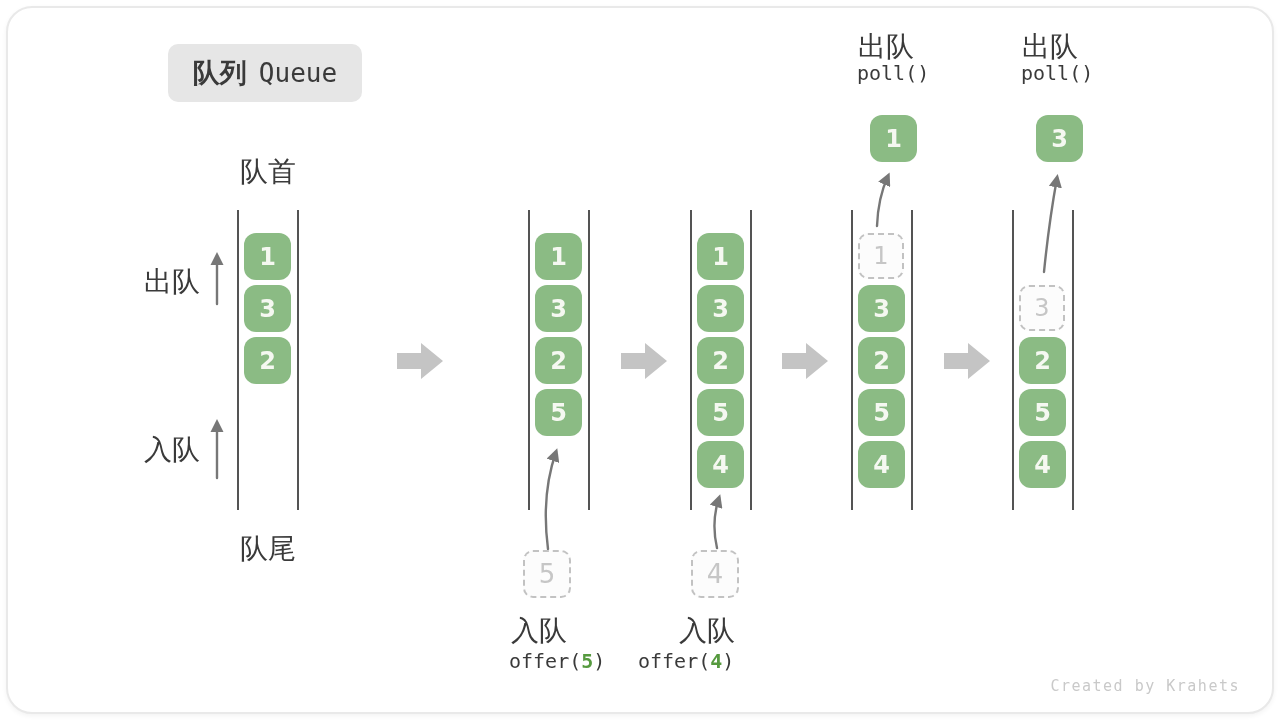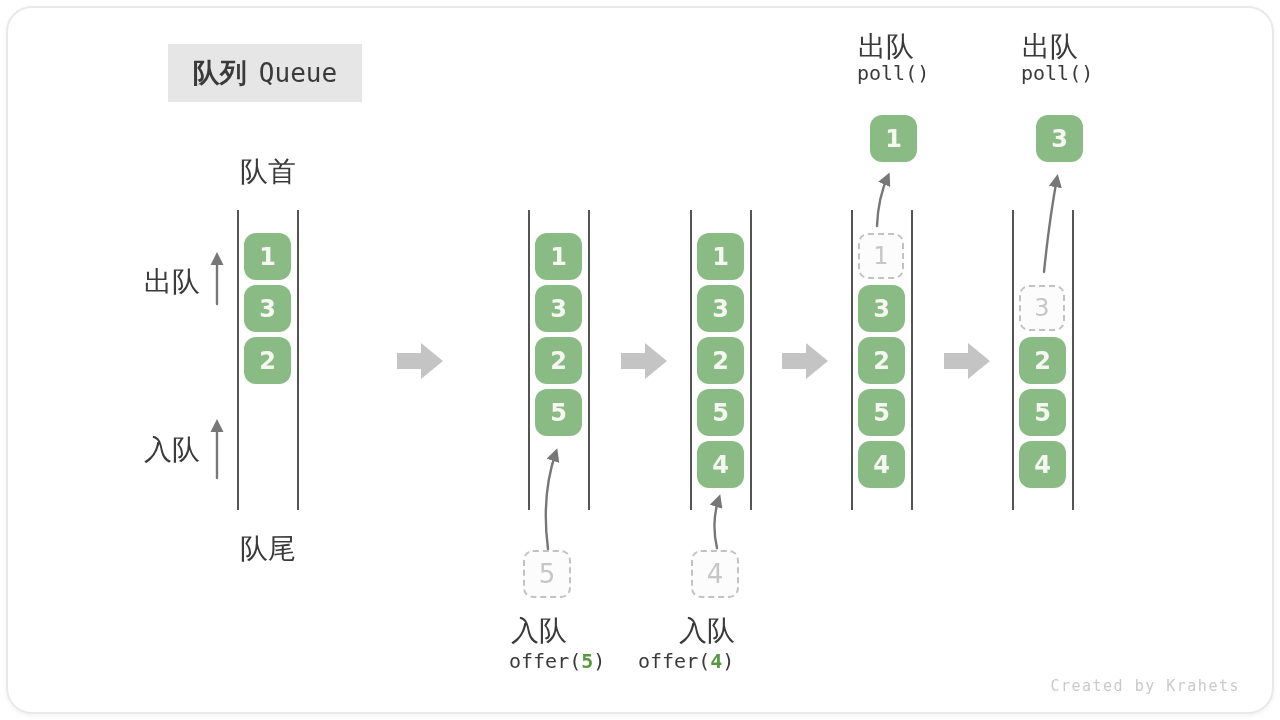--- a/index.html
+++ b/index.html
@@ -14,21 +14,21 @@
         font-family:"DejaVu Sans",sans-serif;}
   .cell.dashed{width:42px;height:42px;background:#fcfcfc;border:2.5px dashed var(--dashed-border,#c2c2c2);
         border-radius:10px;color:var(--dashed-text,#c6c6c6);font-weight:400;}
   .incoming{position:absolute;width:44px;height:44px;border:2.5px dashed var(--dashed-border,#c2c2c2);
         border-radius:10px;background:#fcfcfc;color:var(--dashed-text,#c6c6c6);font-size:26px;
         display:flex;align-items:center;justify-content:center;font-family:"DejaVu Sans",sans-serif;}
   .zh-label{position:absolute;font-size:28px;font-weight:normal;color:var(--ink,#3a3a3a);white-space:nowrap;}
   .code{position:absolute;font-family:"DejaVu Sans Mono","Liberation Mono",monospace;
         font-size:20px;color:var(--ink,#3a3a3a);white-space:nowrap;}
   .code .green-digit{color:var(--code-green,#569a3f);font-weight:bold;}
-  .badge{position:absolute;background:var(--badge-bg,#e6e6e6);border-radius:0;
+  .badge{position:absolute;background:var(--badge-bg,#e6e6e6);border-radius:10px;
         display:flex;align-items:center;justify-content:center;gap:12px;}
   .badge-zh{font-size:27px;font-weight:bold;color:var(--ink,#3a3a3a);}
   .badge-en{font-family:"DejaVu Sans Mono","Liberation Mono",monospace;font-size:26px;color:var(--ink,#3a3a3a);}
   .watermark{position:absolute;right:40px;bottom:25px;font-family:"DejaVu Sans Mono","Liberation Mono",monospace;
         font-size:15px;letter-spacing:1.5px;color:var(--watermark-gray,#c9c9c9);margin-left:12px;}
   #overlay{position:absolute;left:0;top:0;pointer-events:none;}
 </style>
 </head>
 <body>
 

